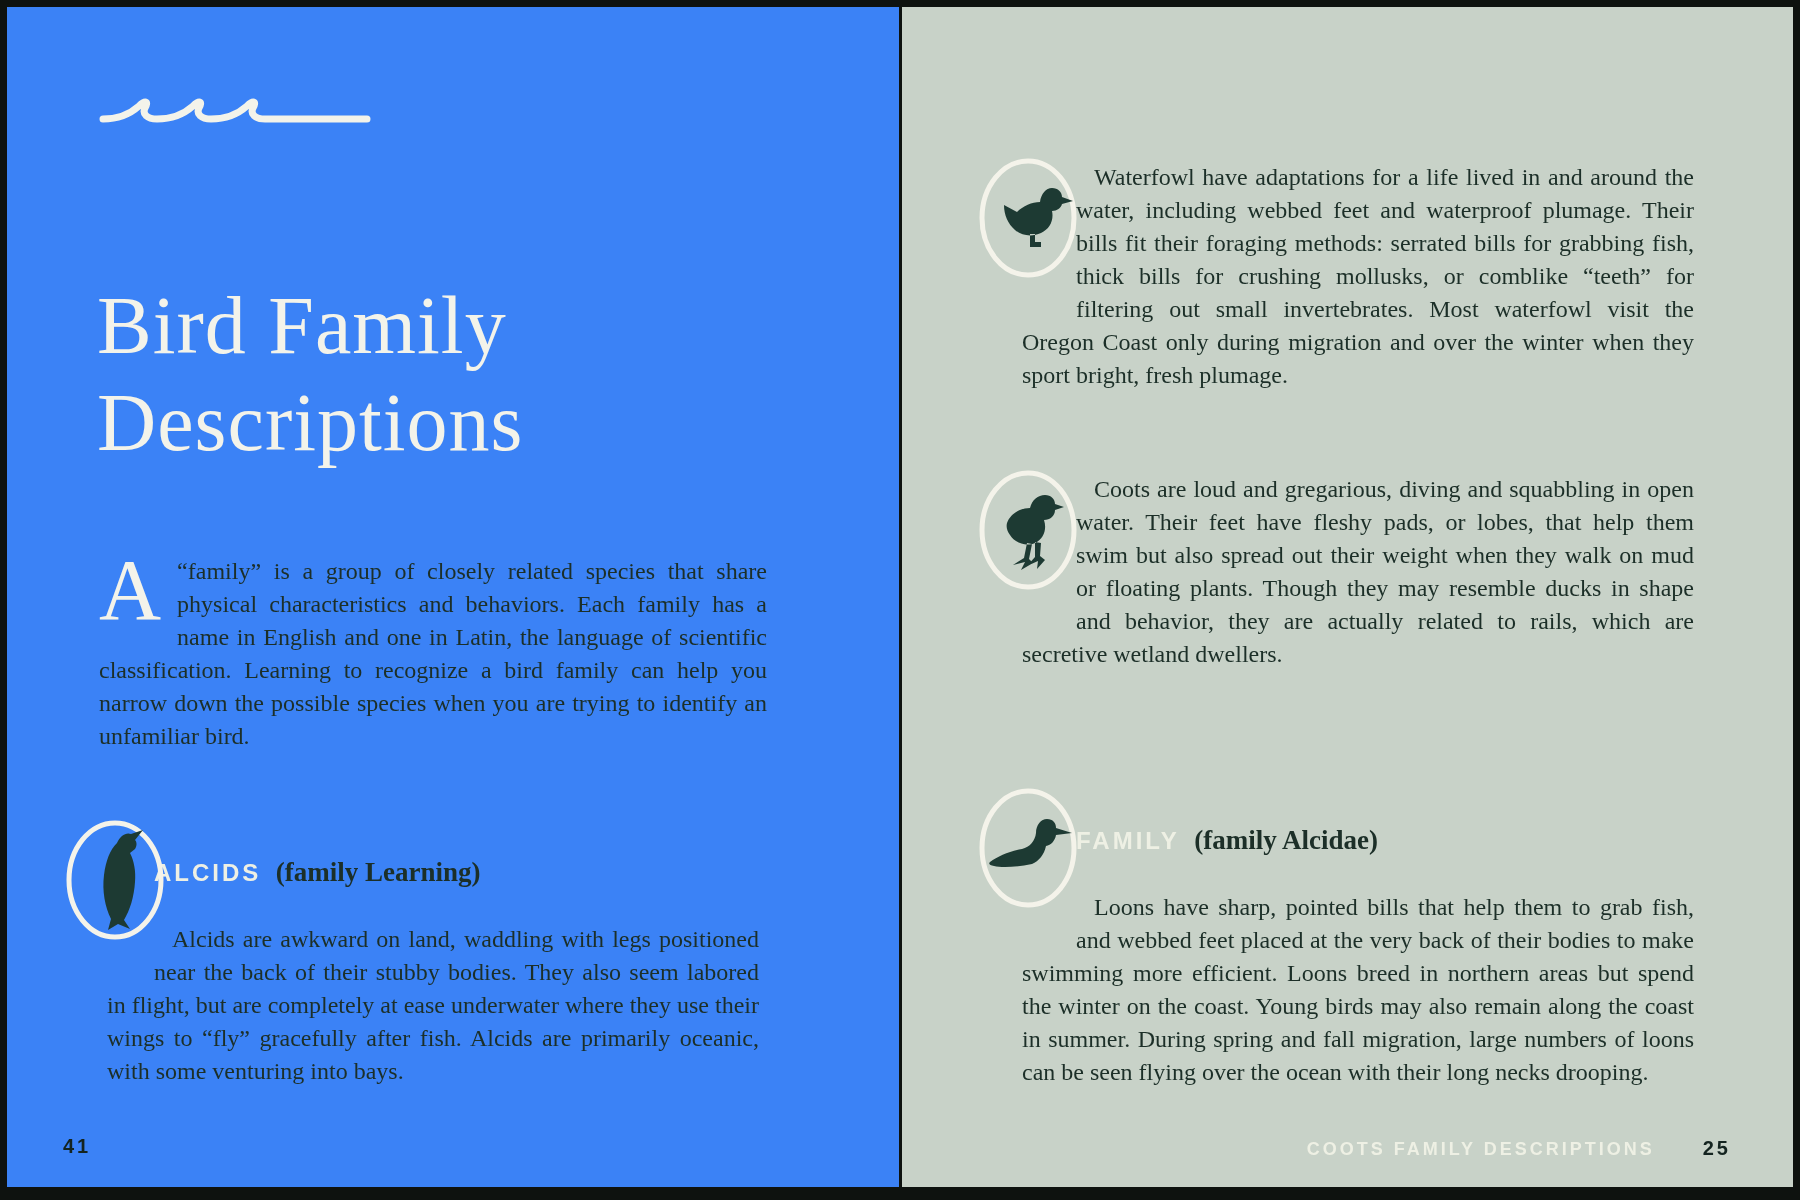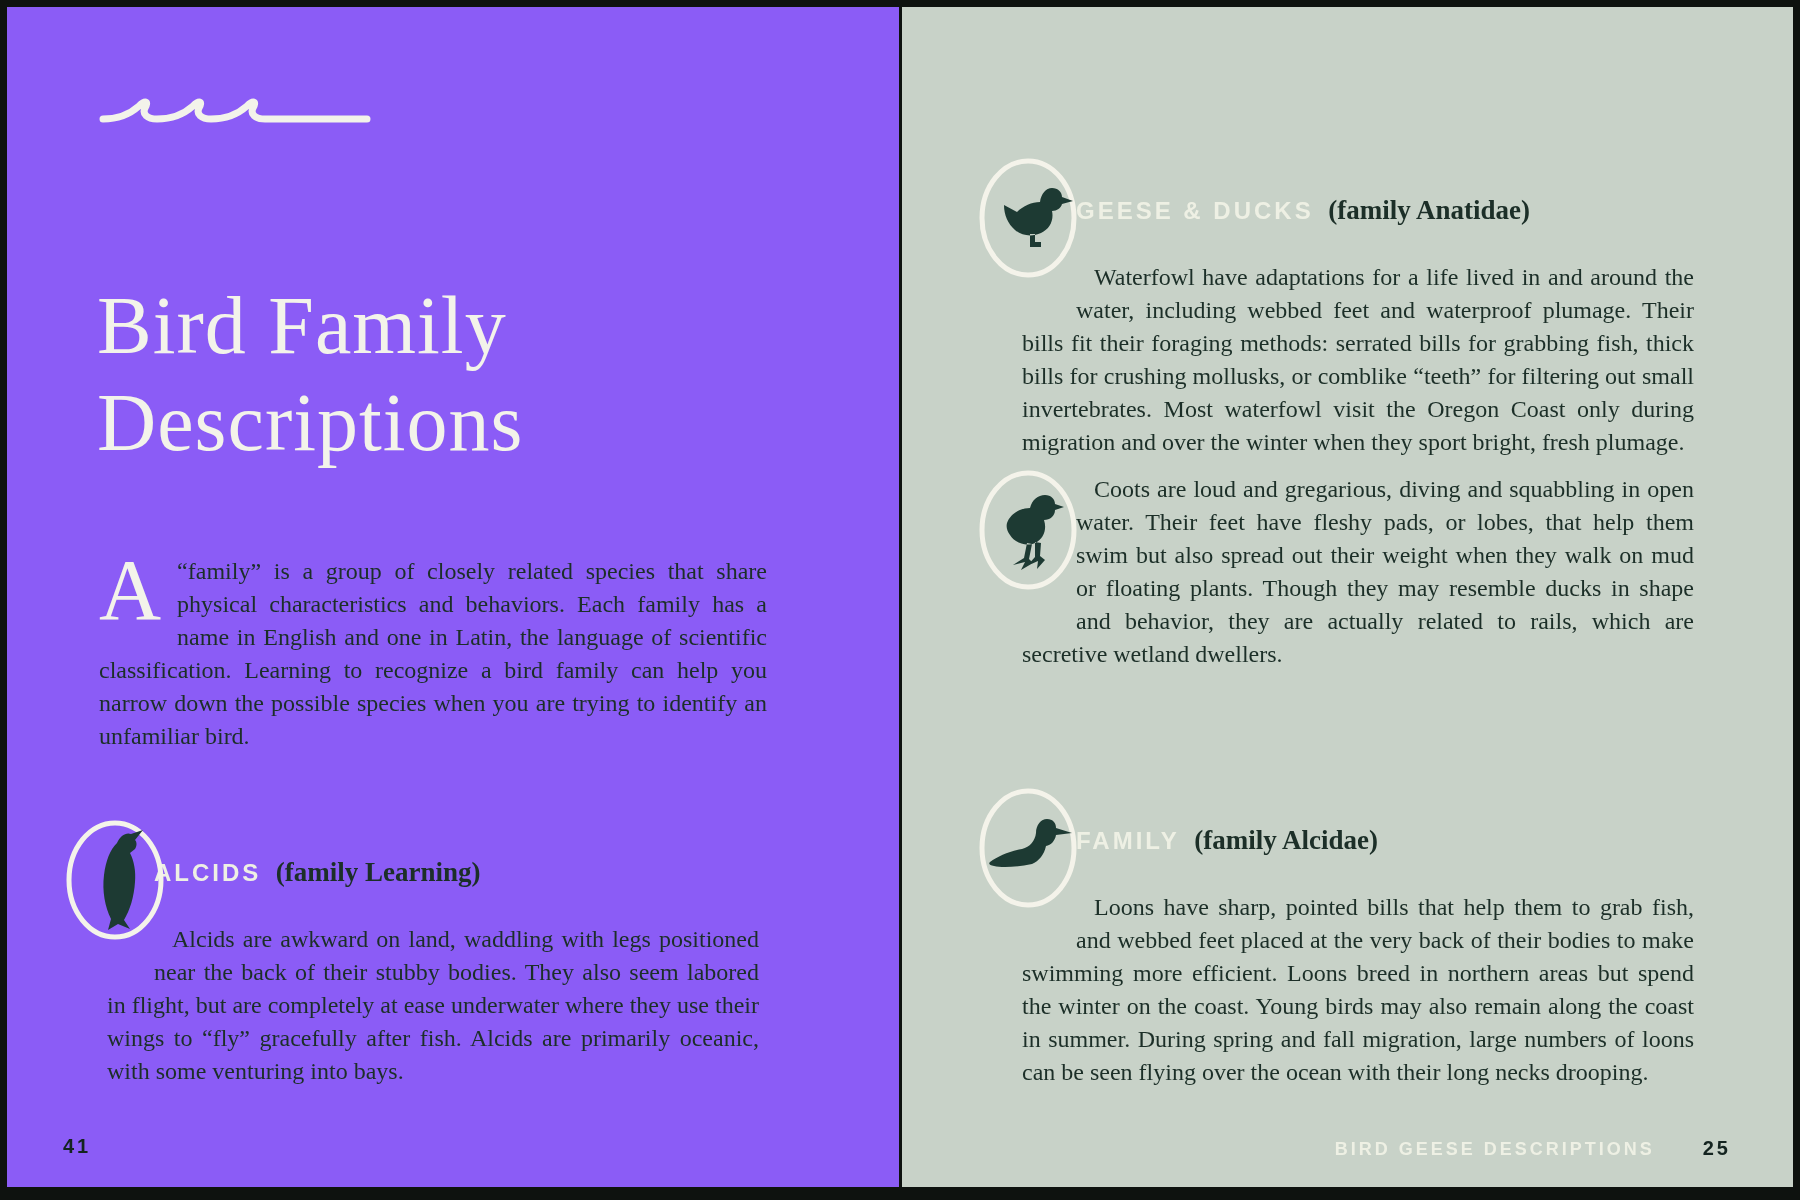--- a/index.html
+++ b/index.html
@@ -1,19 +1,19 @@
 <!DOCTYPE html>
 <html><head>
 <meta charset="utf-8">
 <style>
   html,body{margin:0;padding:0;}
   .stage{position:relative;width:1800px;height:1200px;background:#0e120f;overflow:hidden;
          font-family:"Liberation Serif",serif;}
   .page{position:absolute;top:7px;bottom:13px;}
-  .page-left{left:7px;width:892px;background:#8b5cf6;}
+  .page-left{left:7px;width:892px;background:#3b82f6;}
   .page-right{left:902px;width:891px;background:#c8d2c8;}
 
   .waves{position:absolute;left:92px;top:84px;}
 
   .title{position:absolute;left:90px;top:270px;font-size:82px;line-height:97px;
          color:#f3f3ea;letter-spacing:1px;}
 
   .intro{position:absolute;left:92px;top:548px;width:668px;font-size:24px;line-height:33px;
          color:#1c2f28;text-align:justify;}
   .dropcap{float:left;font-size:86px;line-height:64px;color:#f3f3ea;margin:3px 16px 0 0;}
@@ -91,24 +91,20 @@
   <div class="page page-right">
 
     <div class="section sec-geese">
       <div class="icon-spacer sp-right"></div>
       <svg class="fam-ellipse" viewBox="0 0 104 126">
         <ellipse cx="52" cy="63" rx="46" ry="57" fill="none" stroke="#f4f3ea" stroke-width="5"></ellipse>
         <path d="M28 50 L41 57 C47 51 56 47 64 47 C65 39 70 33 76 33 C82 33 86 37 86 42
                  L97 46 L86 49 C85 53 81 56 76 56 C78 65 74 74 65 78 C56 82 46 81 39 75
                  C32 69 28 60 28 50 Z M54 79 L54 92 L65 92 L65 87 L59 87 L59 79 Z" fill="#1d3a33"></path>
       </svg>
-      <div class="fam-head">
-        <span class="fam-name">GEESE &amp; DUCKS</span>
-        <span class="fam-latin">(family Anatidae)</span>
-      </div>
       <p class="fam-text">Waterfowl have adaptations for a life lived in and around the water, including webbed feet and waterproof plumage. Their bills fit their foraging methods: serrated bills for grabbing fish, thick bills for crushing mollusks, or comblike “teeth” for filtering out small invertebrates. Most waterfowl visit the Oregon Coast only during migration and over the winter when they sport bright, fresh plumage.</p>
     </div>
 
     <div class="section sec-coots">
       <div class="icon-spacer sp-right"></div>
       <svg class="fam-ellipse" viewBox="0 0 104 126">
         <ellipse cx="52" cy="63" rx="46" ry="57" fill="none" stroke="#f4f3ea" stroke-width="5"></ellipse>
         <path d="M31 56 C34 47 44 41 54 41 C56 33 62 28 69 28 C75 28 79 32 79 37 L88 40 L79 43
                  C79 49 74 53 68 53 C71 62 68 72 59 76 C50 80 39 76 34 68 C31 64 30 60 31 56 Z
                  M51 76 L48 91 L37 98 L49 95 L45 103 L57 96 L53 92 L56 77 Z
@@ -126,17 +122,17 @@
                  C42 82 26 83 18 81 C14 80 12 79 14 77 Z" fill="#1d3a33"></path>
       </svg>
       <div class="fam-head">
         <span class="fam-name">FAMILY</span>
         <span class="fam-latin">(family Alcidae)</span>
       </div>
       <p class="fam-text">Loons have sharp, pointed bills that help them to grab fish, and webbed feet placed at the very back of their bodies to make swimming more efficient. Loons breed in northern areas but spend the winter on the coast. Young birds may also remain along the coast in summer. During spring and fall migration, large numbers of loons can be seen flying over the ocean with their long necks drooping.</p>
     </div>
 
     <div class="footer">
-      <span class="footer-label">BIRD GEESE DESCRIPTIONS</span>
+      <span class="footer-label">COOTS FAMILY DESCRIPTIONS</span>
       <span class="pagenum">25</span>
     </div>
   </div>
 </div>
 
 </body></html>

